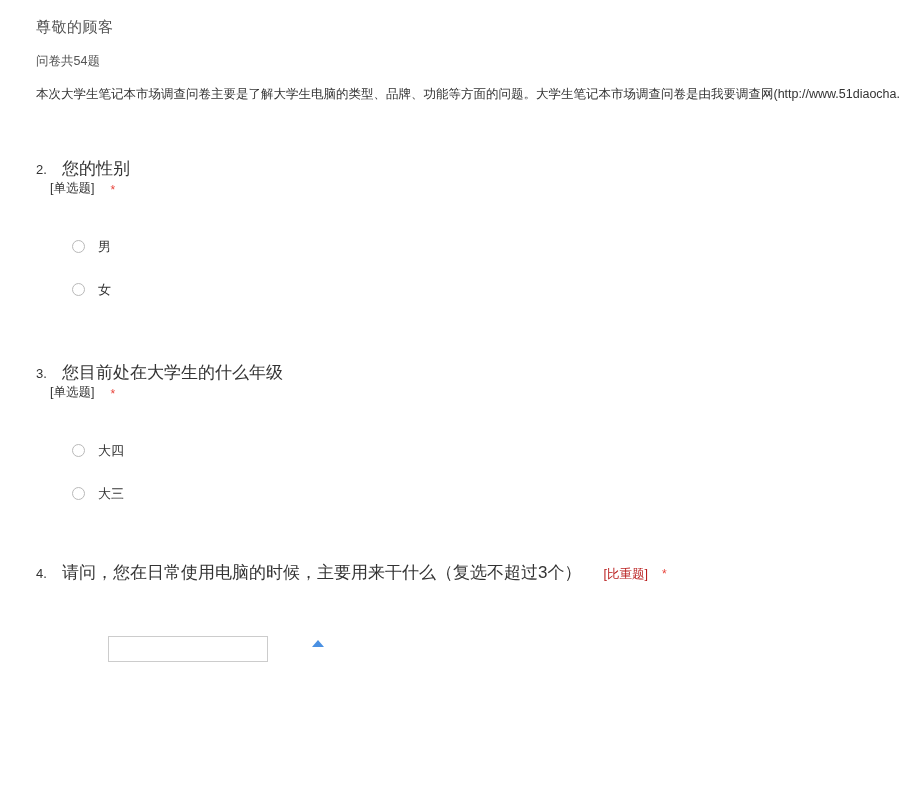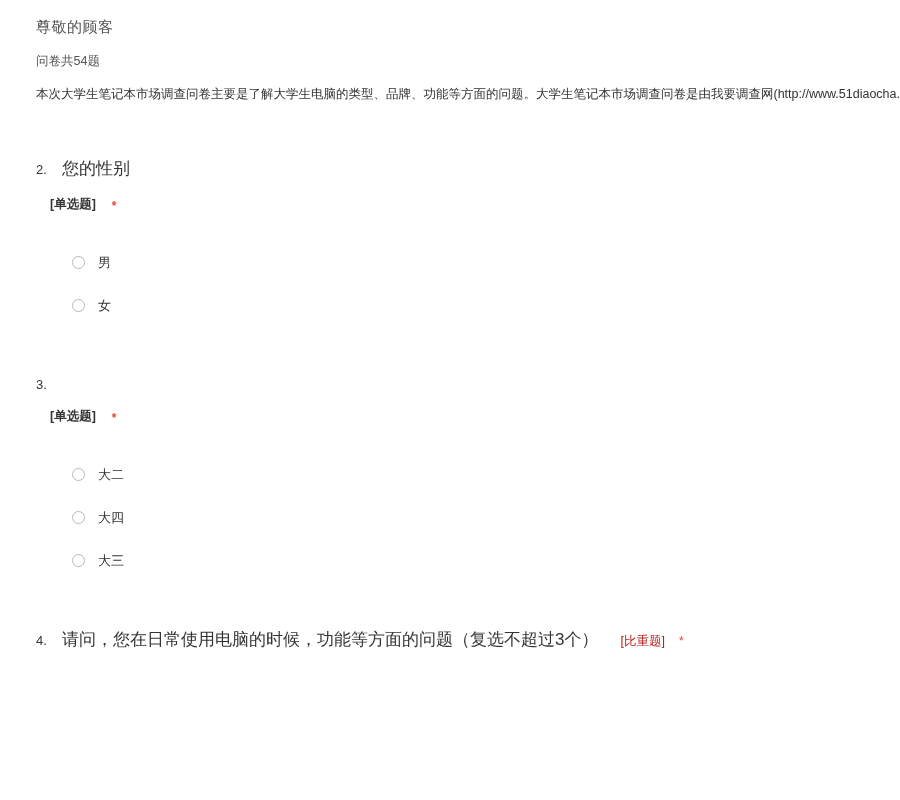--- a/index.html
+++ b/index.html
@@ -72,24 +72,22 @@
   }
   .q-inline-star {
     color: #e8453c;
     margin-left: 14px;
     font-size: 12px;
   }
   .q-sub {
     font-size: 12.5px;
     color: #333333;
     padding-left: 14px;
-    margin-top: 16px;
     display: flex;
     align-items: flex-end;
-    font-weight: bold;
   }
   .q-sub .star {
     color: #e8453c;
     margin-left: 16px;
     font-size: 12px;
   }
 
   .options {
     margin-top: 28px;
   }
@@ -167,45 +165,42 @@
       <div class="option">
         <span class="radio"></span>
         <span class="option-label">女</span>
       </div>
     </div>
   </div>
 
   <div class="question" style="margin-top:50px;">
     <div class="q-head">
       <span class="q-num">3.</span>
+      <span class="q-text">您目前处在大学生的什么年级</span>
     </div>
     <div class="q-sub">
       <span>[单选题]</span>
       <span class="star">*</span>
     </div>
     <div class="options">
       <div class="option">
         <span class="radio"></span>
-        <span class="option-label">大二</span>
-      </div>
-      <div class="option">
-        <span class="radio"></span>
         <span class="option-label">大四</span>
       </div>
       <div class="option">
         <span class="radio"></span>
         <span class="option-label">大三</span>
       </div>
     </div>
   </div>
 
   <div class="question q4">
     <div class="q-head">
       <span class="q-num">4.</span>
-      <span class="q-text">请问，您在日常使用电脑的时候，功能等方面的问题（复选不超过3个）</span>
+      <span class="q-text">请问，您在日常使用电脑的时候，主要用来干什么（复选不超过3个）</span>
       <span class="q-inline-type">[比重题]</span>
       <span class="q-inline-star">*</span>
     </div>
     <div class="q4-body">
       <div class="select-box"></div>
       <div class="blue-caret"></div>
     </div>
   </div>
 
 </div>

